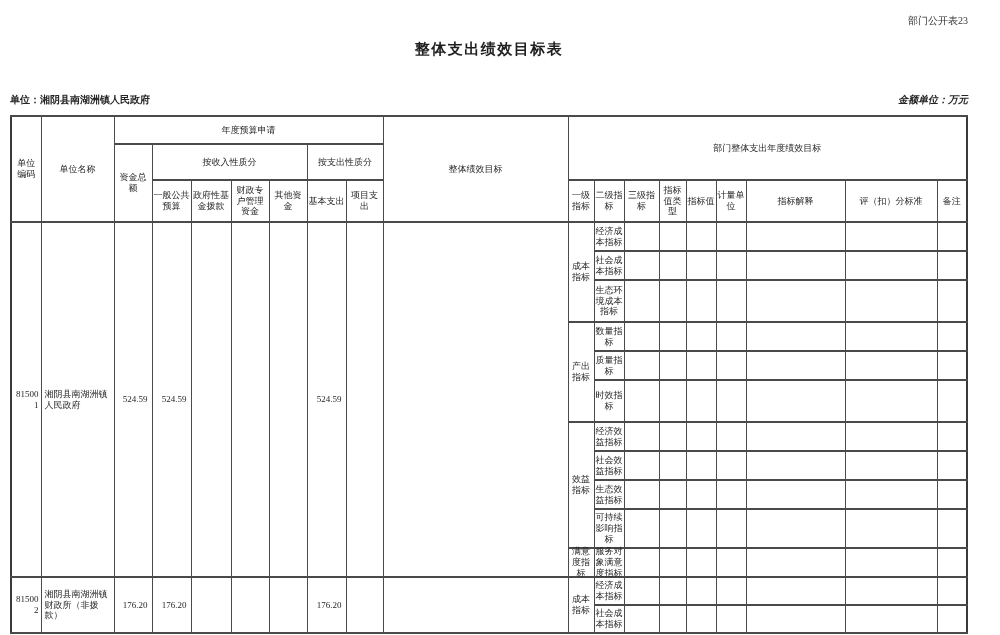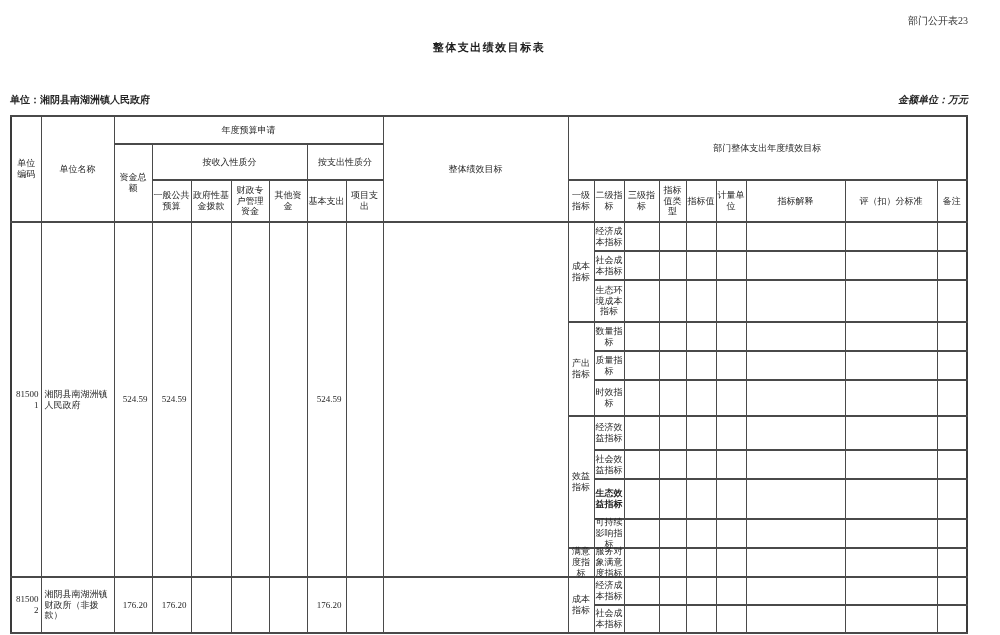--- a/index.html
+++ b/index.html
@@ -1,21 +1,21 @@
 <!DOCTYPE html>
 <html><head>
 <meta charset="utf-8">
 <style>
   * { margin:0; padding:0; box-sizing:border-box; }
   html,body { width:1000px; height:635px; background:#ffffff; overflow:hidden;
     font-family:"Liberation Serif","DejaVu Serif",serif; color:#262626; }
   .sheet-label { position:absolute; top:14px; left:10px; width:958px; text-align:right;
     font-size:10px; color:#333; }
   .page-title { position:absolute; top:40px; left:10px; width:958px; text-align:center;
-    font-size:11px; font-weight:bold; letter-spacing:1.5px; color:#1e1e1e; }
+    font-size:15px; font-weight:bold; letter-spacing:1.5px; color:#1e1e1e; }
   .meta-row { position:absolute; top:93px; left:10px; width:958px; font-size:10px; font-weight:bold; }
   .meta-unit { float:left; }
   .meta-amount { float:right;font-style:italic; }
   table.main { position:absolute; top:115px; left:10px; width:958px;
     border-collapse:collapse; table-layout:fixed; border:2px solid #3a3a3a; }
   th, td { border-left:1px solid #4a4a4a; border-right:1px solid #4a4a4a;
     border-top:2px solid #4a4a4a; border-bottom:2px solid #4a4a4a;
     vertical-align:middle; text-align:center; font-size:9px; line-height:1.2;
     overflow:visible; word-break:break-all; }
   th { font-weight:normal; padding:0 1px; color:#1f1f1f; }
@@ -162,36 +162,36 @@
         <td></td>
         <td></td>
         <td></td>
         <td></td>
         <td></td>
         <td></td>
         <td></td>
       </tr>
       <tr style="height: 29px;">
         <td class="ind">
-          <div class="cw" style="height: 34px;">时效指标</div>
+          <div class="cw" style="height: 40px;">时效指标</div>
         </td>
         <td></td>
         <td></td>
         <td></td>
         <td></td>
         <td></td>
         <td></td>
         <td></td>
       </tr>
       <tr style="height: 29px;">
         <td rowspan="4" class="ind">
           <div class="cw" style="height: 112px;">效益指标</div>
         </td>
         <td class="ind">
-          <div class="cw" style="height: 32px;">经济效益指标</div>
+          <div class="cw" style="height: 25px;">经济效益指标</div>
         </td>
         <td></td>
         <td></td>
         <td></td>
         <td></td>
         <td></td>
         <td></td>
         <td></td>
       </tr>
       <tr style="height: 29px;">
@@ -201,33 +201,33 @@
         <td></td>
         <td></td>
         <td></td>
         <td></td>
         <td></td>
         <td></td>
         <td></td>
       </tr>
       <tr style="height: 29px;">
         <td class="ind">
-          <div class="cw" style="height: 38px; font-weight: bold;">生态效益指标</div>
-        </td>
-        <td></td>
-        <td></td>
-        <td></td>
-        <td></td>
-        <td></td>
-        <td></td>
-        <td></td>
-      </tr>
-      <tr style="height: 29px;">
-        <td class="ind">
-          <div class="cw" style="height: 25px;">可持续影响指标</div>
+          <div class="cw" style="height: 25px;">生态效益指标</div>
+        </td>
+        <td></td>
+        <td></td>
+        <td></td>
+        <td></td>
+        <td></td>
+        <td></td>
+        <td></td>
+      </tr>
+      <tr style="height: 29px;">
+        <td class="ind">
+          <div class="cw" style="height: 37px;">可持续影响指标</div>
         </td>
         <td></td>
         <td></td>
         <td></td>
         <td></td>
         <td></td>
         <td></td>
         <td></td>
       </tr>
       <tr style="height: 29px;">

